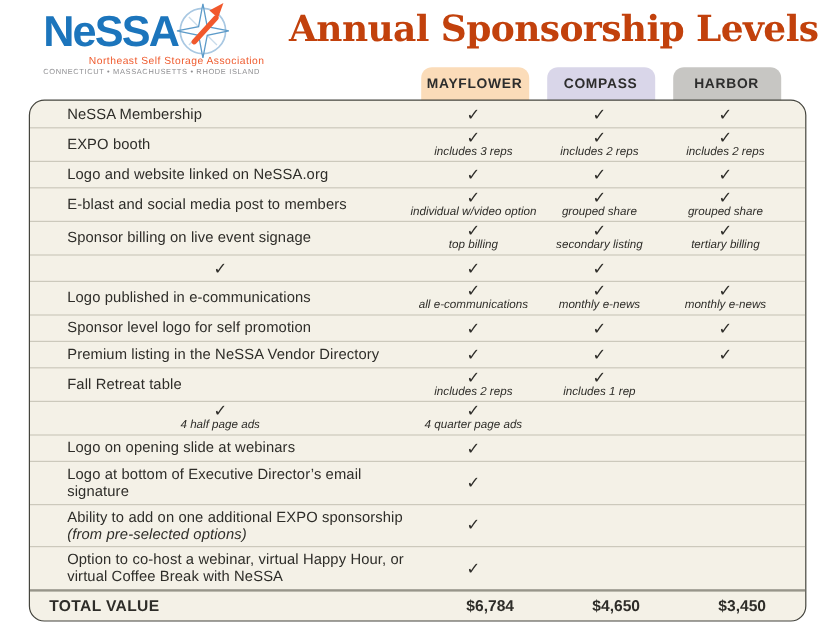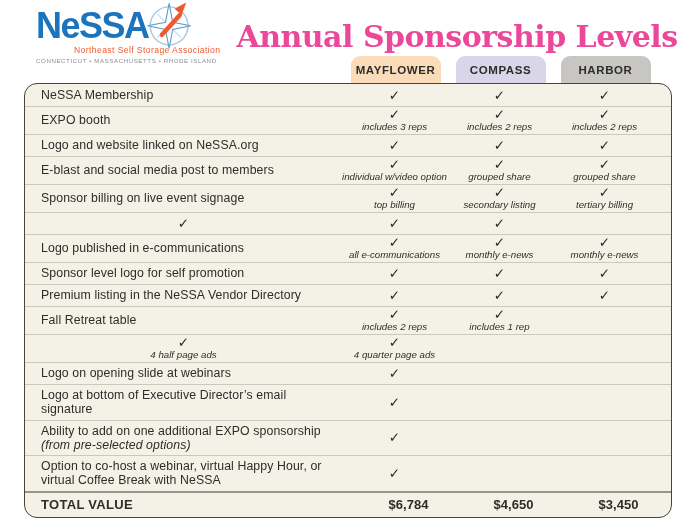--- a/index.html
+++ b/index.html
@@ -21,24 +21,24 @@
   .logo-tagline {
     font-size:8.6px; color:#EF5B2E; letter-spacing:0.4px;
     margin-top:-3px; white-space:nowrap;margin-left:38px;
   }
   .logo-states {
     font-size:6.2px; color:#8e8e91; letter-spacing:0.55px;
     margin-top:2px; white-space:nowrap;
   }
 
   .title {
-    position:absolute; left:208px; top:7px; width:474px; margin:12px;
-    text-align:center;
+    position:absolute; left:208px; top:7px; width:474px; margin:0;
+    text-align:right;
     font-family:"DejaVu Serif", serif; font-weight:bold;
-    font-size:30px; color:#ec4899; letter-spacing:-0.5px;
+    font-size:30px; color:#c2410c; letter-spacing:-0.5px;
   }
 
   
   .tabs {
     position:absolute; left:24px; top:56px; width:648px; height:28px;
     display:grid; grid-template-columns:1fr 105px 105px 105px;
     padding-right:14px; box-sizing:border-box;
   }
   .tab {
     justify-self:center; width:90px; height:28px;
@@ -58,21 +58,21 @@
   }
   .row {
     display:grid; grid-template-columns:1fr 105px 105px 105px;
     padding-right:14px; box-sizing:border-box;
     align-items:center;
     border-top:1px solid #CCC9BC;
     min-height:22px;
   }
   .row:first-child { border-top:none; }
   .label {
-    padding:3px 4px 3px 16px;
+    padding:3px 4px 3px 31px;
     font-size:12.3px; line-height:1.16; letter-spacing:0.1px;
     max-width:300px;
   }
   .label-note { display:block; font-style:italic; }
   .cell {
     display:flex; flex-direction:column; align-items:center;
     justify-content:center; padding:2px 0;
   }
   .check { font-size:13.5px; line-height:11px; color:#2e2d29; }
   .note {

